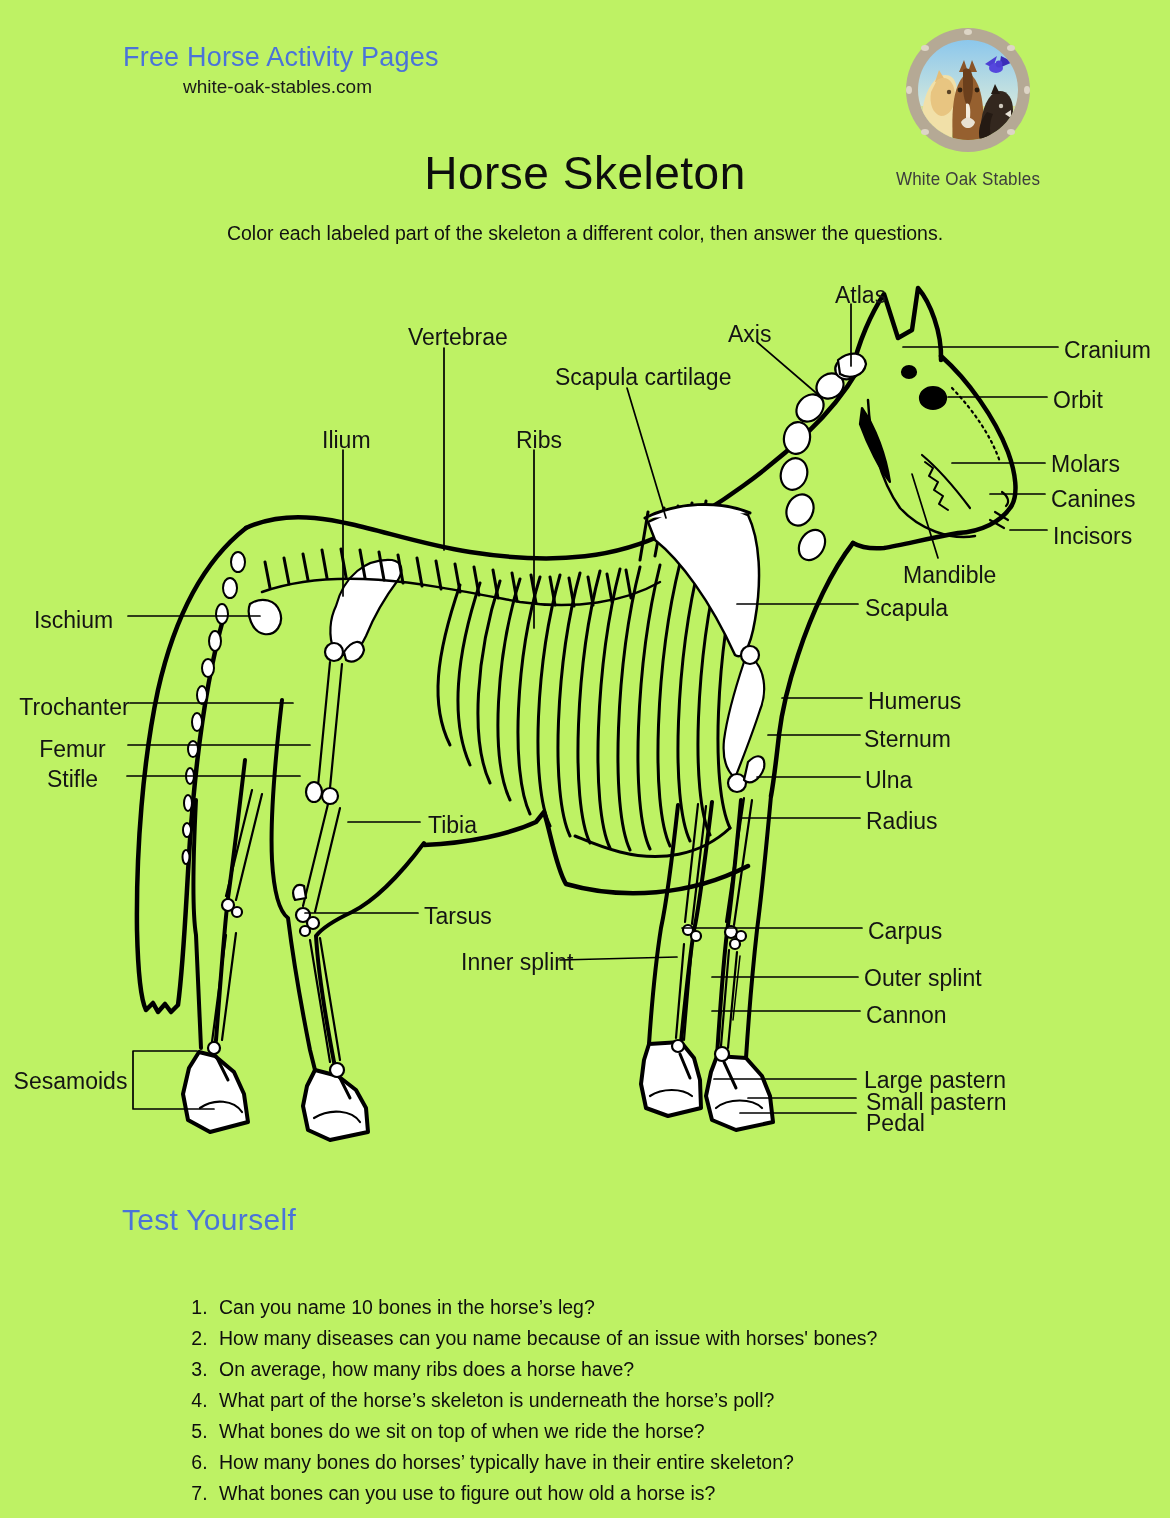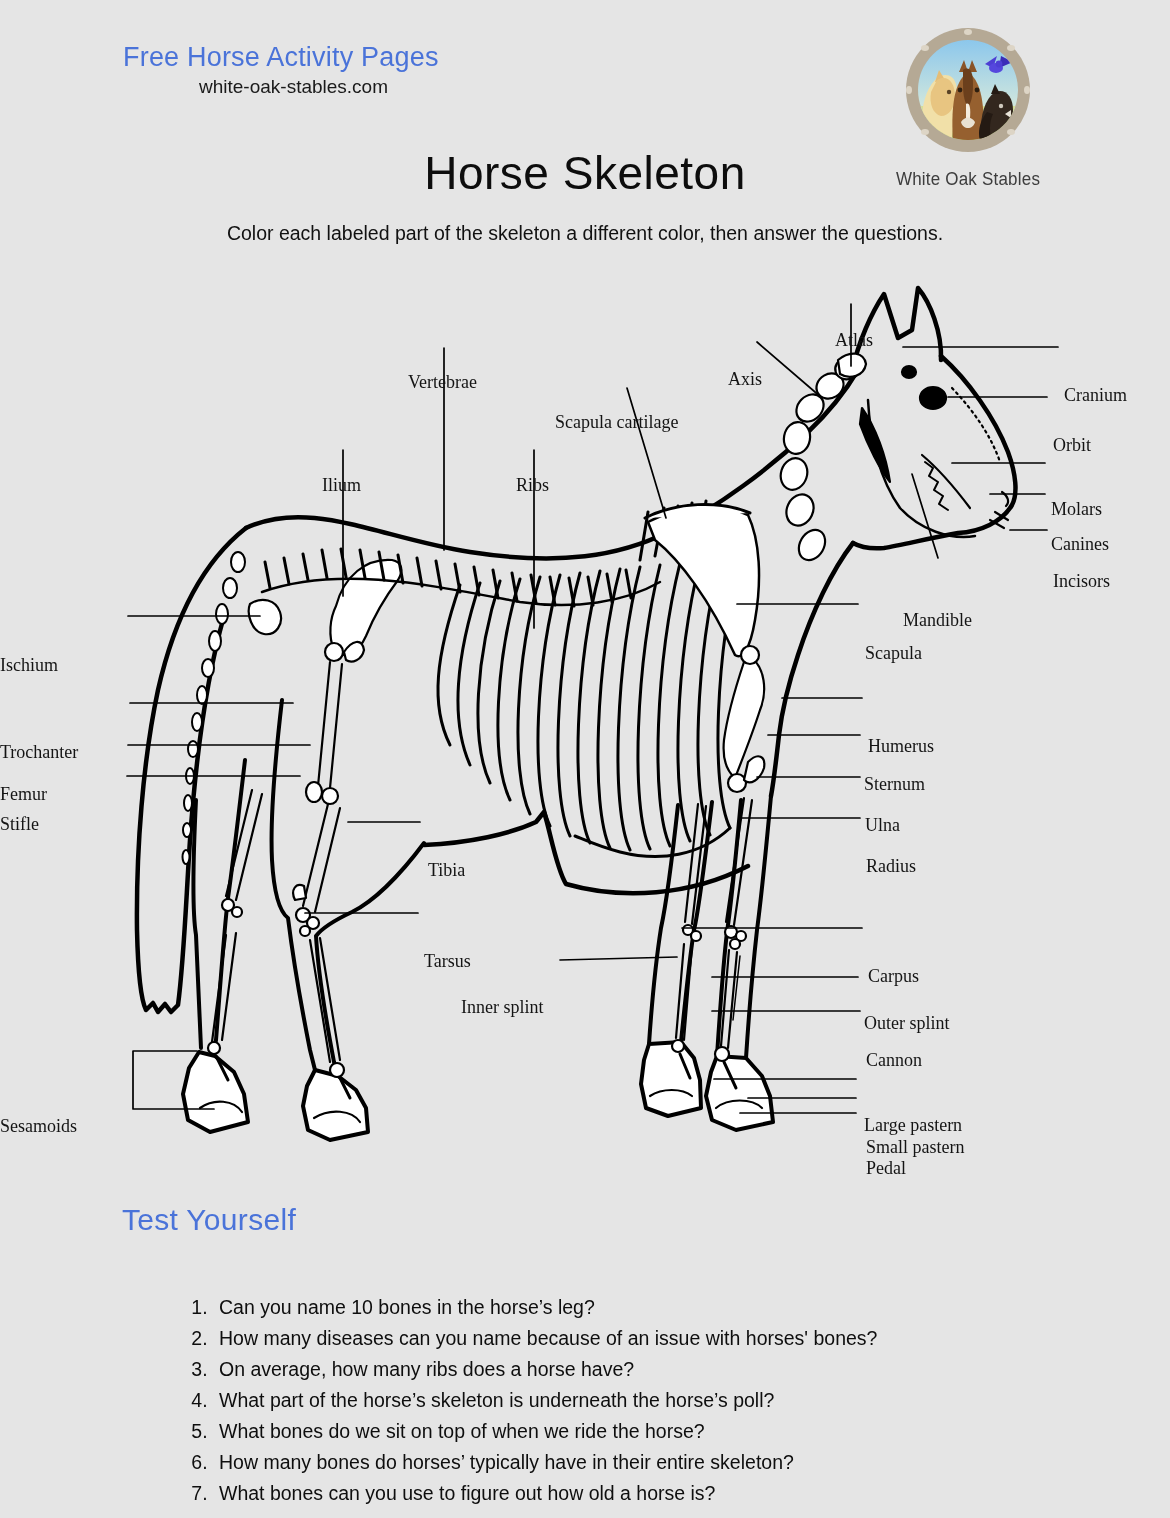--- a/index.html
+++ b/index.html
@@ -1,36 +1,36 @@
 <!DOCTYPE html>
 <html><head>
 <meta charset="utf-8">
 <style>
   html,body{margin:0;padding:0;background:#ffffff;}
-  .page{position:relative;width:1170px;height:1518px;background:#e5e5e5;overflow:hidden;
+  .page{position:relative;width:1170px;height:1518px;background:#bef264;overflow:hidden;
         font-family:"Liberation Sans",sans-serif;color:#111;}
   .abs{position:absolute;}
 
   
   .hdr-title{left:123px;top:42px;font-size:27px;font-weight:500;color:#4a73d9;letter-spacing:.2px;}
-  .hdr-url{left:183px;top:76px;font-size:19px;color:#1a1a1a;margin-left:16px;}
+  .hdr-url{left:183px;top:76px;font-size:19px;color:#1a1a1a;}
 
   
   .logo-wrap{left:893px;top:26px;width:150px;text-align:center;}
   .logo-caption{margin-top:2px;font-size:17px;color:#3d3d3d;letter-spacing:.2px;
                 font-family:"Liberation Sans",sans-serif;transform:scaleY(1.05);}
 
   
   .doc-title{left:0;right:0;top:146px;text-align:center;font-size:46px;color:#0d0d0d;letter-spacing:.5px;}
   .doc-instruction{left:0;right:0;top:222px;text-align:center;font-size:19.5px;color:#111;}
 
   
   svg.diagram{left:0;top:0;width:1170px;height:1518px;}
-  .label{position:absolute;font-family:Liberation Serif, serif;font-size:18px;color:#141414;white-space:nowrap;margin-top:48px;}
-  .label.r{text-align:left;}
+  .label{position:absolute;font-family:Liberation Sans, sans-serif;font-size:23px;color:#141414;white-space:nowrap;}
+  .label.r{text-align:center;padding-left:12px;}
 
   
   .quiz-heading{left:122px;top:1203px;font-size:30px;color:#4a73d9;font-weight:500;letter-spacing:.3px;text-align:right;}
   .quiz{left:160px;top:1276px;width:940px;}
   .quiz ol{margin:16px;padding-left:37px;}
   .quiz li{font-size:19.5px;line-height:31px;color:#0e0e0e;padding-left:6px;}
 </style>
 </head>
 <body>
 

